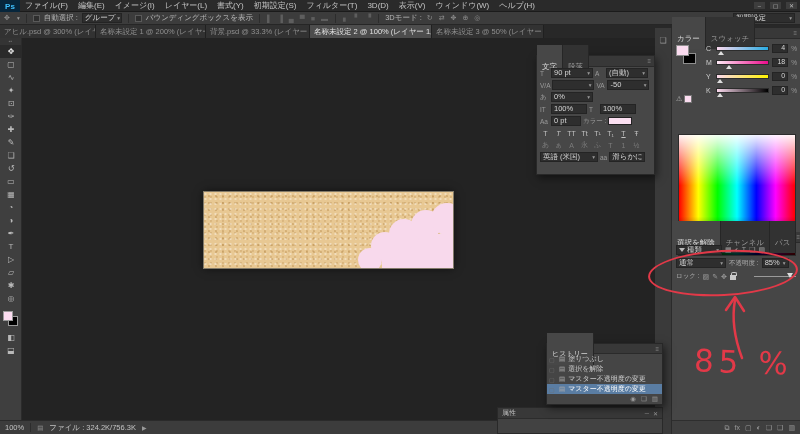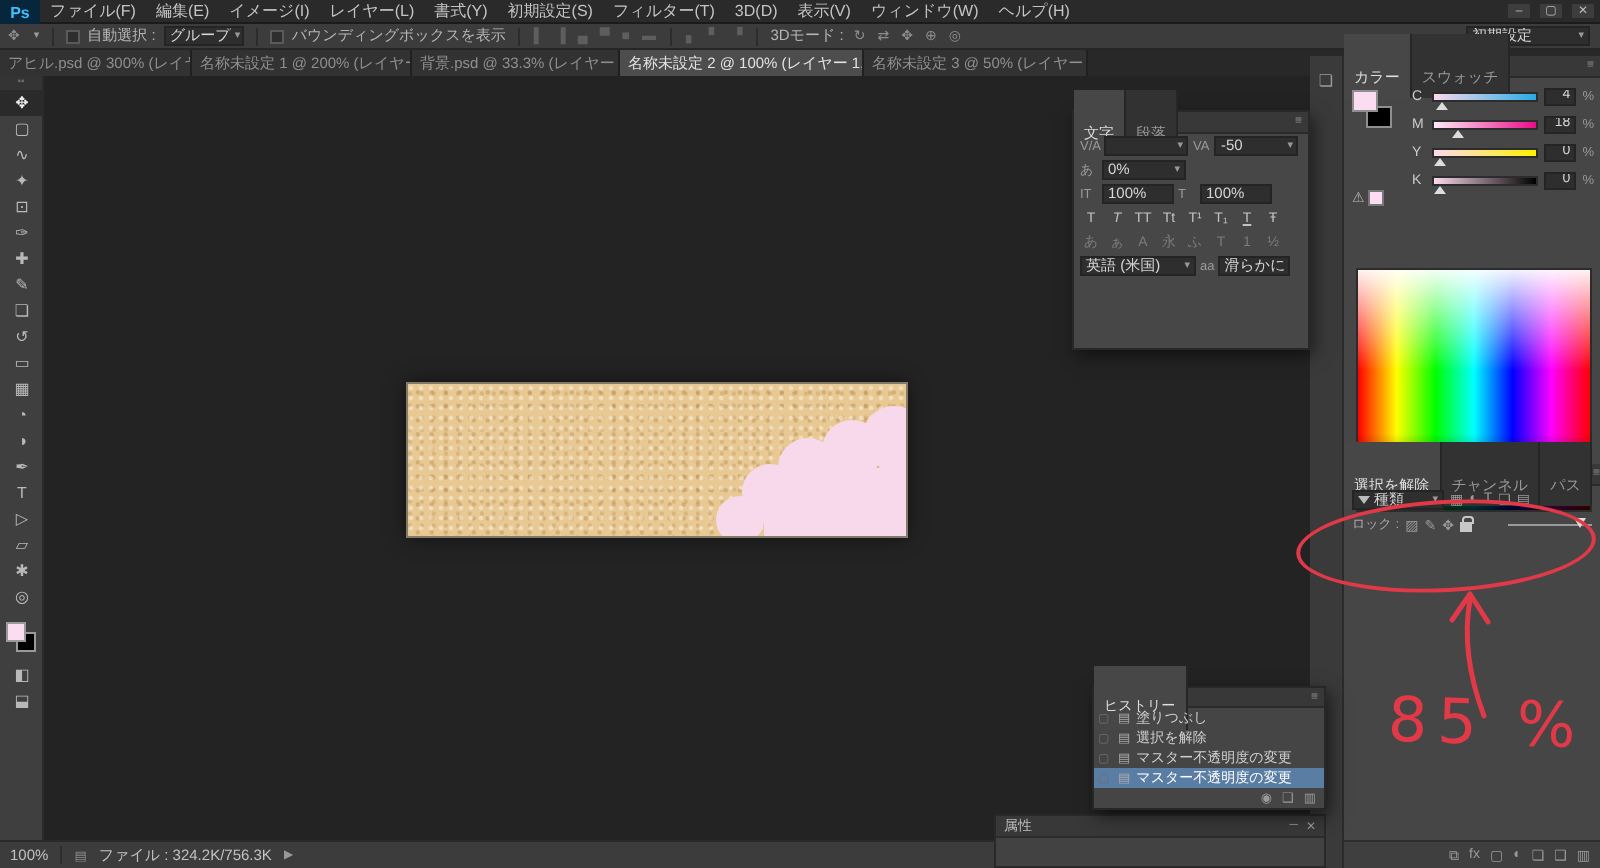--- a/index.html
+++ b/index.html
@@ -276,20 +276,32 @@
     </svg>
   </div>
 
   <div class="charpanel">
     <div class="panelhead">
       <div class="ptab active">文字</div>
       <div class="ptab">段落</div>
       <div class="pmenu">≡</div>
     </div>
     <div class="cp-row">
+      <span class="cp-icn">T</span>
+      <span class="well" style="width:42px">
+          <span>90 pt</span>
+          <span class="dd">▾</span>
+        </span>
+      <span class="cp-icn">A</span>
+      <span class="well" style="width:42px">
+          <span>(自動)</span>
+          <span class="dd">▾</span>
+        </span>
+    </div>
+    <div class="cp-row">
       <span class="cp-icn">V/A</span>
       <span class="well" style="width:42px">
           <span></span>
           <span class="dd">▾</span>
         </span>
       <span class="cp-icn">VA</span>
       <span class="well" style="width:42px">
           <span>-50</span>
           <span class="dd">▾</span>
         </span>
@@ -303,20 +315,28 @@
     </div>
     <div class="cp-row">
       <span class="cp-icn">IT</span>
       <span class="well" style="width:36px">
           <span>100%</span>
         </span>
       <span class="cp-icn">T</span>
       <span class="well" style="width:36px">
           <span>100%</span>
         </span>
+    </div>
+    <div class="cp-row">
+      <span class="cp-icn">Aa</span>
+      <span class="well" style="width:30px">
+          <span>0 pt</span>
+        </span>
+      <span class="cp-lbl">カラー :</span>
+      <span class="cp-swatch" style="background:#fbdff1"></span>
     </div>
     <div class="cp-row">
       <span class="tbtn">T</span>
       <span class="tbtn" style="font-style:italic">T</span>
       <span class="tbtn">TT</span>
       <span class="tbtn">Tt</span>
       <span class="tbtn">T¹</span>
       <span class="tbtn">T₁</span>
       <span class="tbtn" style="text-decoration:underline">T</span>
       <span class="tbtn">Ŧ</span>
@@ -412,20 +432,31 @@
               <span>種類</span>
             </span>
             <span class="dd">▾</span>
           </span>
         <span class="lp-icn">▦</span>
         <span class="lp-icn">◐</span>
         <span class="lp-icn">T</span>
         <span class="lp-icn">❏</span>
         <span class="lp-icn">▤</span>
       </div>
+      <div class="lp-row" style="height:14px">
+        <span class="well" style="width:50px">
+            <span>通常</span>
+            <span class="dd">▾</span>
+          </span>
+        <span style="font-size:6.5px;color:#aaa">不透明度 :</span>
+        <span class="well" style="width:27px">
+            <span>85%</span>
+            <span class="dd">▾</span>
+          </span>
+      </div>
       <div class="lp-row" style="height:13px">
         <span style="font-size:6.5px;color:#aaa">ロック :</span>
         <span class="lp-icn">▨</span>
         <span class="lp-icn">✎</span>
         <span class="lp-icn">✥</span>
         <span class="lockicon"></span>
         <span class="mini-slider">
             <span class="tr"></span>
             <span class="hd" style="left:33px"></span>
           </span>

